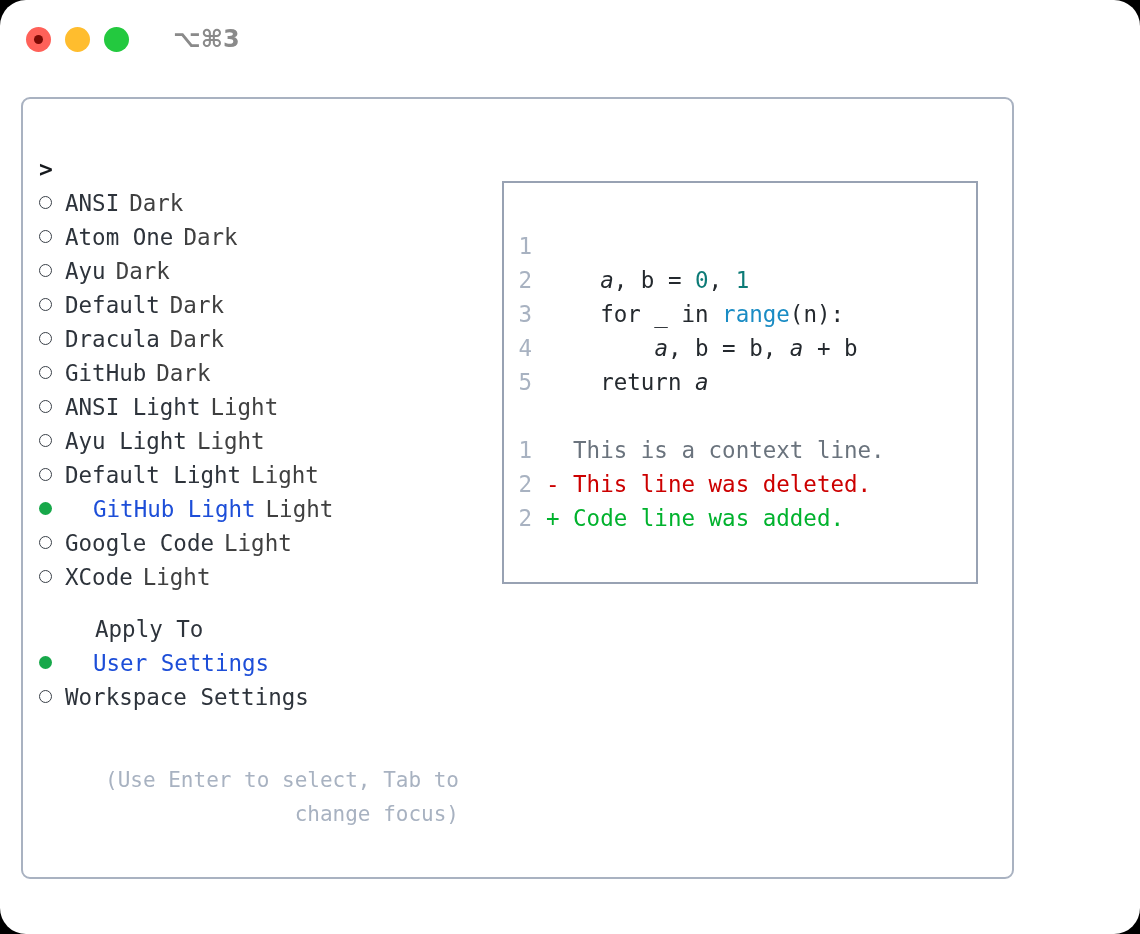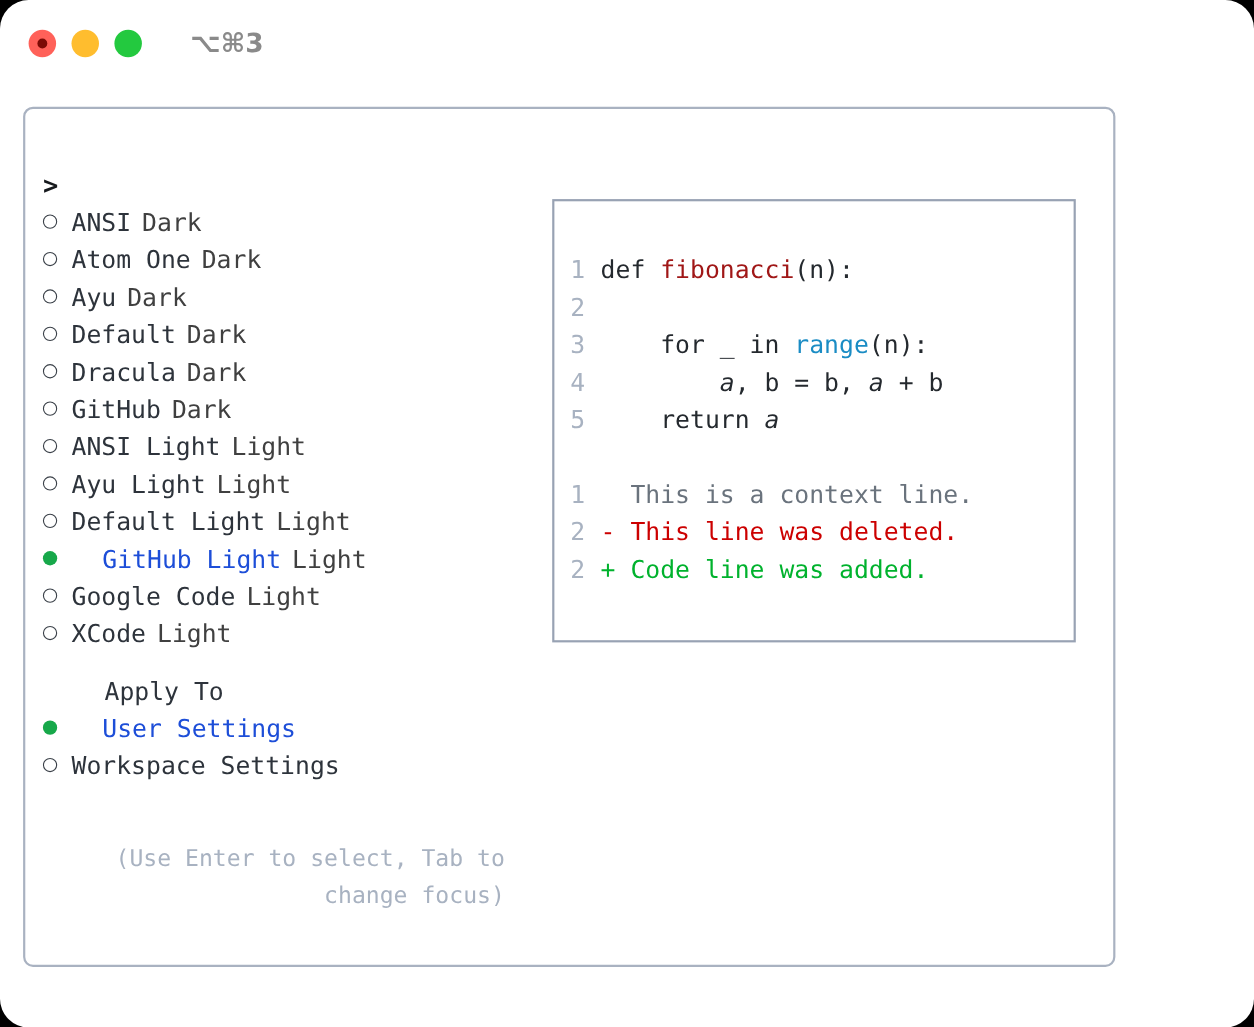--- a/index.html
+++ b/index.html
@@ -237,22 +237,22 @@
           <div class="row"><span class="marker"><span class="bullet-hollow"></span></span><span class="label">Workspace Settings</span></div>
         </div>
     </div>
 
     <div id="hint">(Use Enter to select, Tab to change focus)</div>
 
     <div id="preview-column">
 
       <div id="preview-box">
         <div id="code-block">
-            <div class="code-line"><span class="lineno">1</span><span class="code-body"><span class="code-body">def </span><span class="tok-fn">fibonacci</span><span class="code-body">(n):</span></span></div>
-            <div class="code-line"><span class="lineno">2</span></div>
+            <div class="code-line"><span class="lineno">1</span></div>
+            <div class="code-line"><span class="lineno">2</span><span class="code-body"><span class="code-body">    </span><span class="tok-var">a</span><span class="code-body">, </span><span class="code-body">b</span><span class="code-body"> = </span><span class="tok-num">0</span><span class="code-body">, </span><span class="tok-num">1</span></span></div>
             <div class="code-line"><span class="lineno">3</span><span class="code-body"><span class="code-body">    for _ in </span><span class="tok-call">range</span><span class="code-body">(n):</span></span></div>
             <div class="code-line"><span class="lineno">4</span><span class="code-body"><span class="code-body">        </span><span class="tok-var">a</span><span class="code-body">, b = b, </span><span class="tok-var">a</span><span class="code-body"> + b</span></span></div>
             <div class="code-line"><span class="lineno">5</span><span class="code-body"><span class="code-body">    return </span><span class="tok-var">a</span></span></div>
           </div>
         <div class="diff-gap"></div>
         <div id="diff-block">
             <div class="code-line"><span class="lineno">1</span><span class="diff-ctx"><span class="diff-sign"> </span><span> This is a context line.</span></span></div>
             <div class="code-line"><span class="lineno">2</span><span class="diff-del"><span class="diff-sign">-</span><span> This line was deleted.</span></span></div>
             <div class="code-line"><span class="lineno">2</span><span class="diff-add"><span class="diff-sign">+</span><span> Code line was added.</span></span></div>
           </div>

